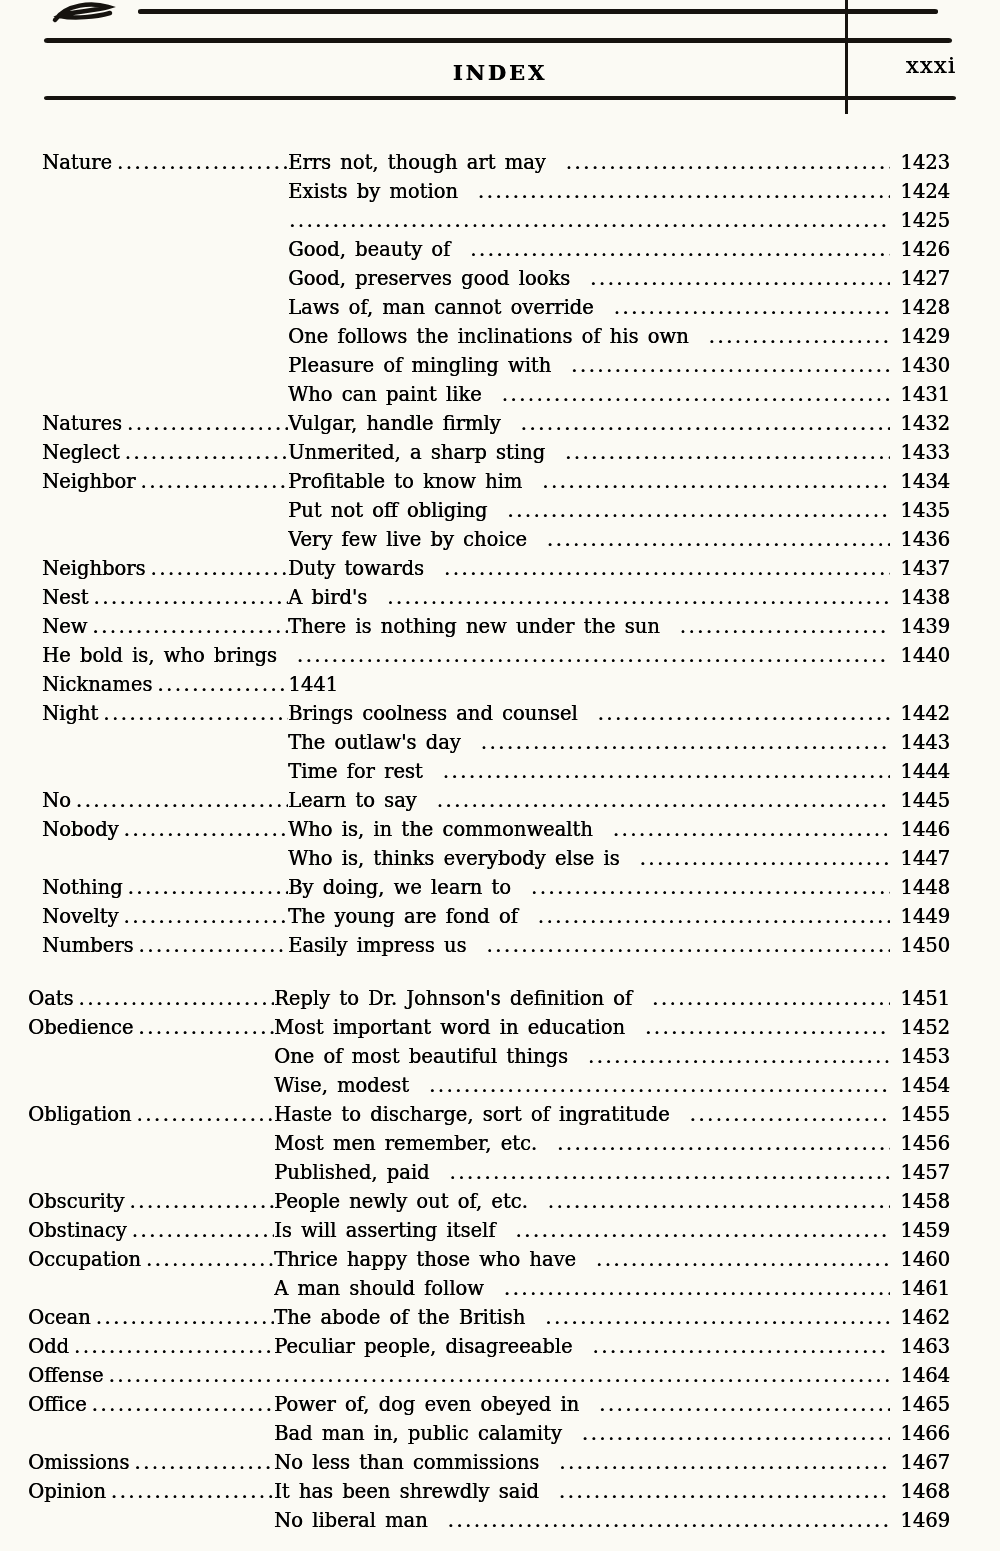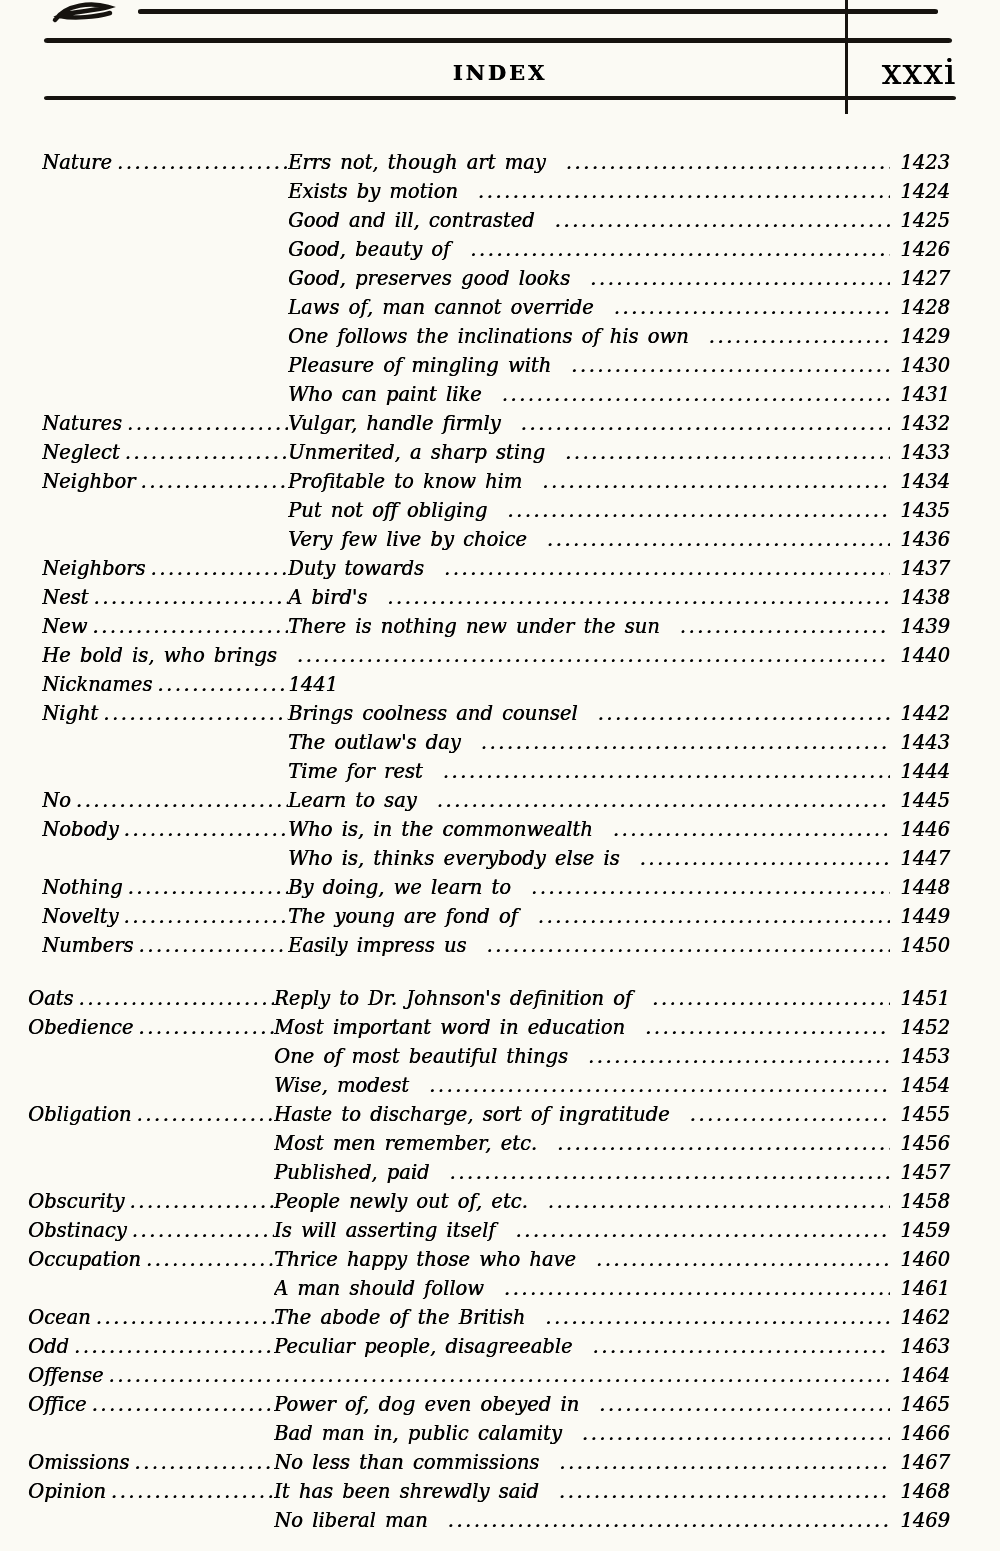--- a/index.html
+++ b/index.html
@@ -24,33 +24,32 @@
   .squiggle{ position:absolute; left:50px; top:0; }
 
   .header{ position:absolute; left:44px; right:44px; top:56px; height:34px; }
   .header-title{
     position:absolute; left:0; right:0; top:4px;
     text-align:center; font-weight:bold;
     font-size:21px; letter-spacing:3px;
   }
   .folio{
     position:absolute; right:0; top:-4px;
-    font-size:35px; letter-spacing:1px;
+    font-size:23px; letter-spacing:1px;
   }
 
   .entries{
     position:absolute; left:42px; right:50px; top:148px;
     font-size:19.5px;
   }
   .row{
     display:flex; align-items:center;
     height:29px; line-height:29px;
     white-space:nowrap;
     word-spacing:3px;
-    font-style:italic;
   }
   .term{ flex:0 0 246px; display:flex; overflow:hidden; }
   .term-dots{ flex:1 1 auto; overflow:hidden; margin-left:5px; }
   .term-dots::after{
     content:"............................................................";
     letter-spacing:2.5px;
   }
   .desc{ flex:1 1 auto; display:flex; overflow:hidden; margin-right:10px;gap:19px; }
   .desc-dots{ flex:1 1 auto; overflow:hidden; margin-left:1px; }
   .desc-dots::after{
@@ -107,21 +106,20 @@
       <span class="desc-dots"></span>
     </span>
     <span class="pagenum">1424</span>
   </div>
         <div class="row cont">
     <span class="term">
       <span class="term-text"></span>
       <span class="term-dots"></span>
     </span>
     <span class="desc">
-      <span class="desc-text">Good and ill, contrasted</span>
       <span class="desc-dots"></span>
     </span>
     <span class="pagenum">1425</span>
   </div>
         <div class="row cont">
     <span class="term">
       <span class="term-text"></span>
       <span class="term-dots"></span>
     </span>
     <span class="desc">

